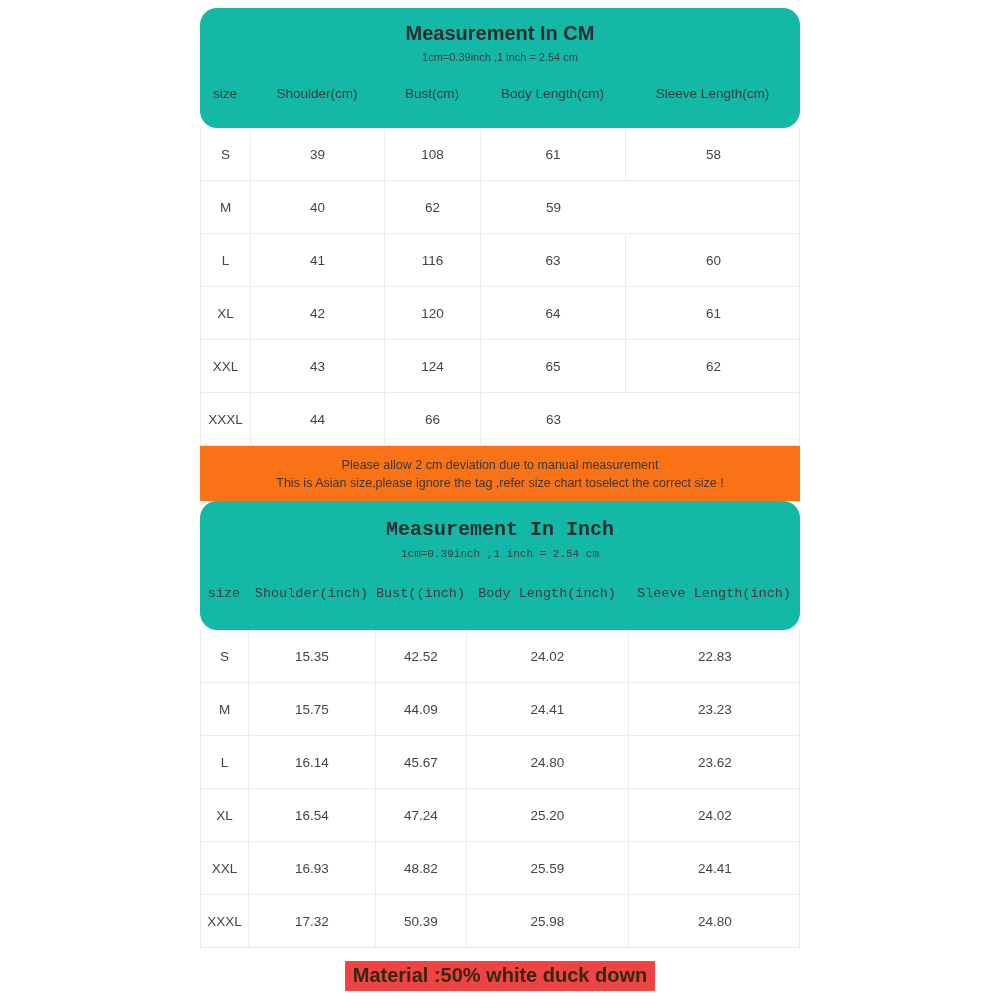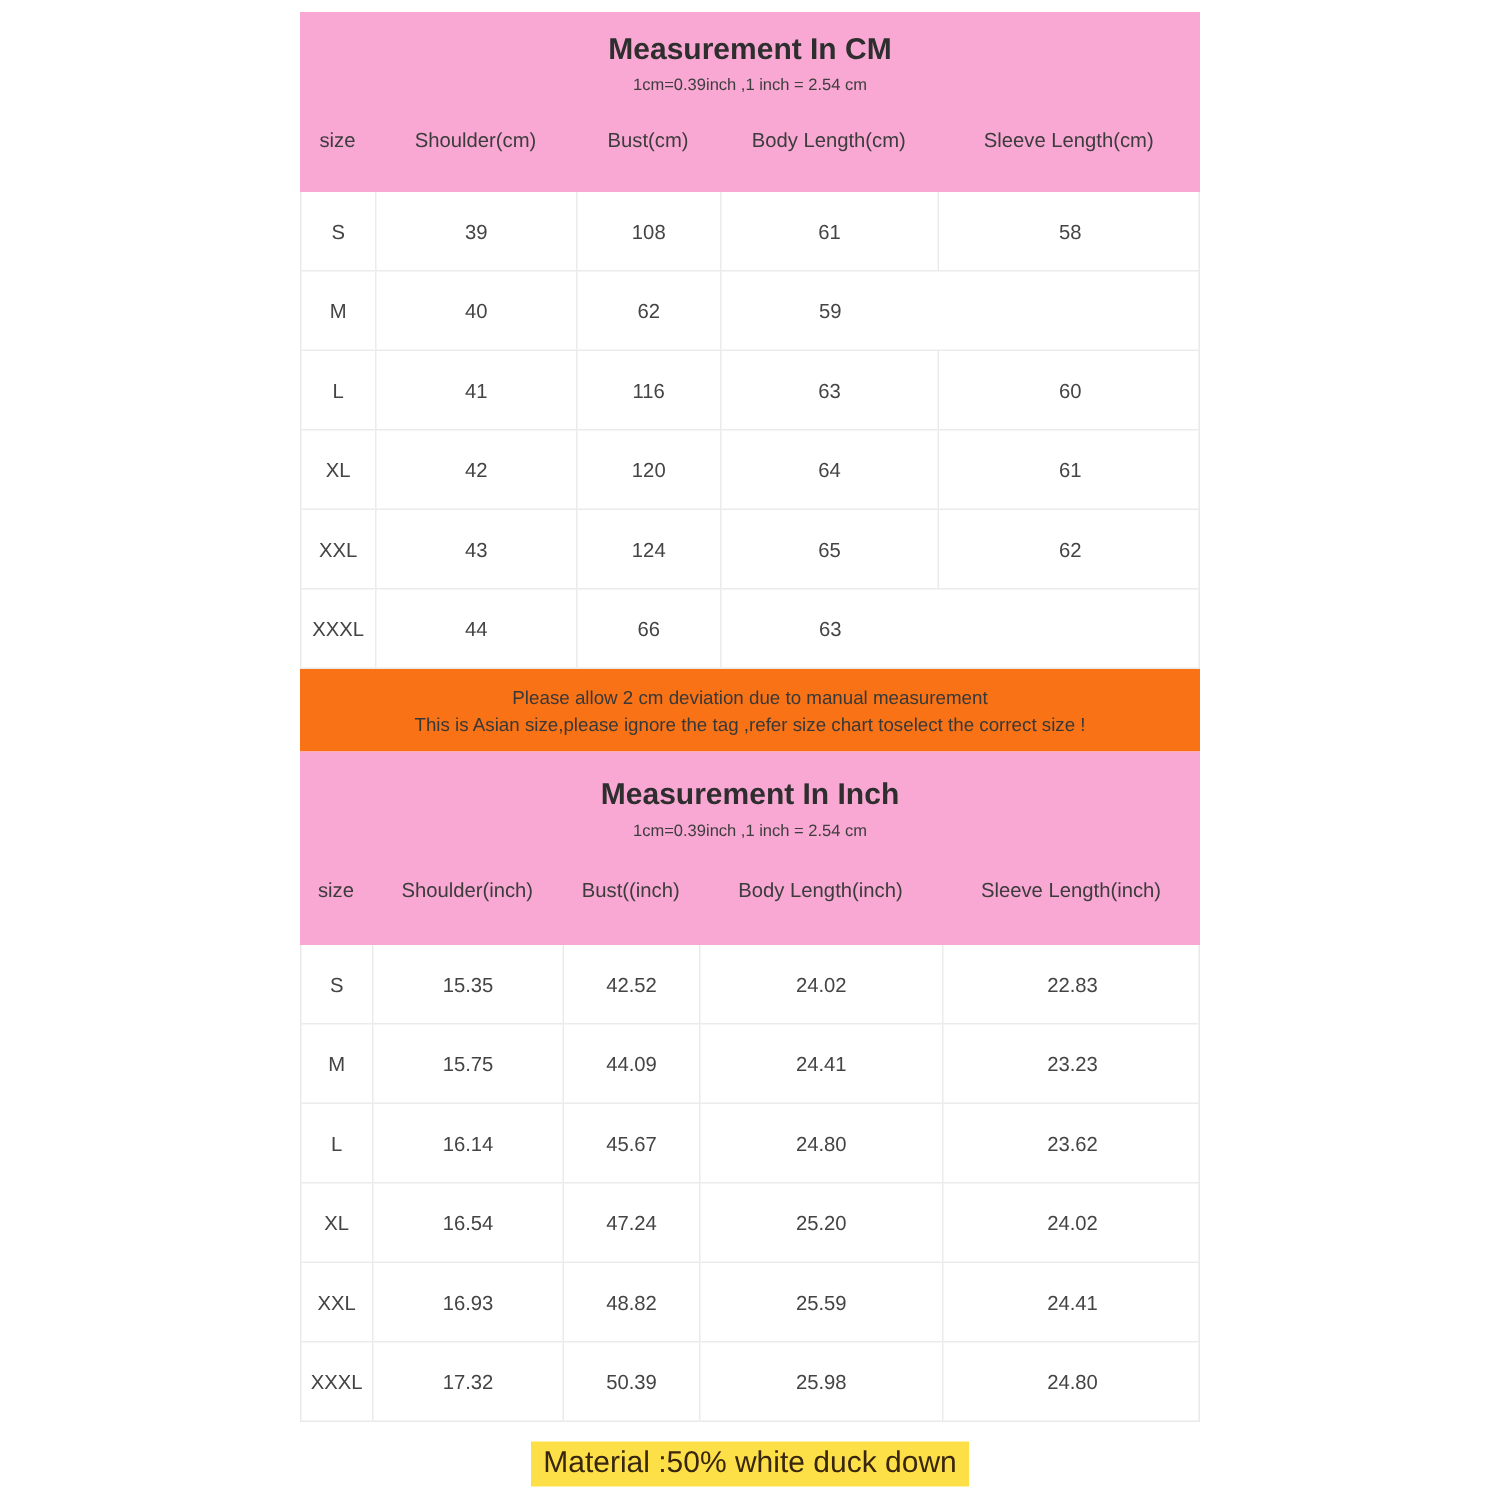--- a/index.html
+++ b/index.html
@@ -7,23 +7,23 @@
     position:relative;
     width:1000px;height:1000px;
     background:#ffffff;
     font-family:"Liberation Sans", sans-serif;
     color:#3f3f3f;
     overflow:hidden;
   }
   .sheet{position:absolute;left:200px;top:8px;width:600px;}
 
   
-  .band{position:relative;background:#f9a8d4;}
+  .band{position:relative;background:#14b8a6;border-radius:17px;}
   .band1{height:120px;}
-  .band2{height:129px;}
+  .band2{height:129px;font-family:Liberation Mono, monospace;}
   .band-title{
     text-align:center;
     font-size:20px;font-weight:700;color:#2e2e2e;
     line-height:24px;
   }
   .band1 .band-title{padding-top:13px;}
   .band2 .band-title{padding-top:17px;}
   .band-subtitle{
     text-align:center;
     font-size:11px;color:#3d3d3d;
@@ -65,23 +65,23 @@
     text-align:center;
     font-size:12.5px;color:#383838;
     padding-top:10px;box-sizing:border-box;
     line-height:18px;
   }
 
   
   .material-wrap{margin-top:13px;text-align:center;}
   .material{
     display:inline-block;
-    background:#fde047;
+    background:#ef4444;
     color:#38260f;
-    font-size:20px;font-weight:400;
+    font-size:20px;font-weight:700;
     padding:3px 8px 4px 8px;
     line-height:23px;
   }
 </style>
 </head>
 <body>
 
 <div class="canvas">
   <div class="sheet">
 

